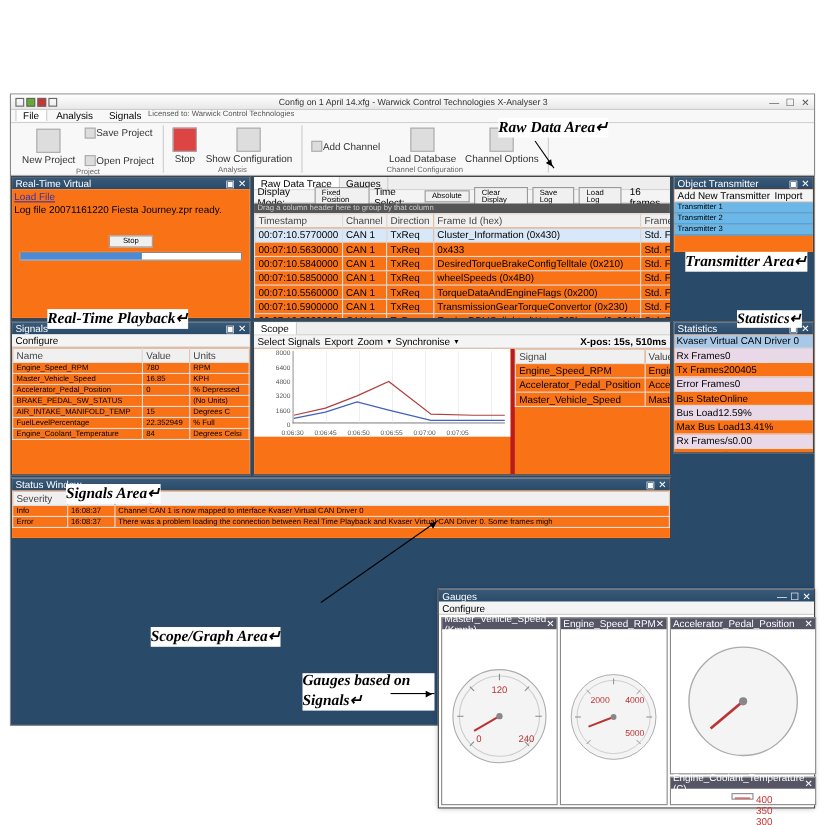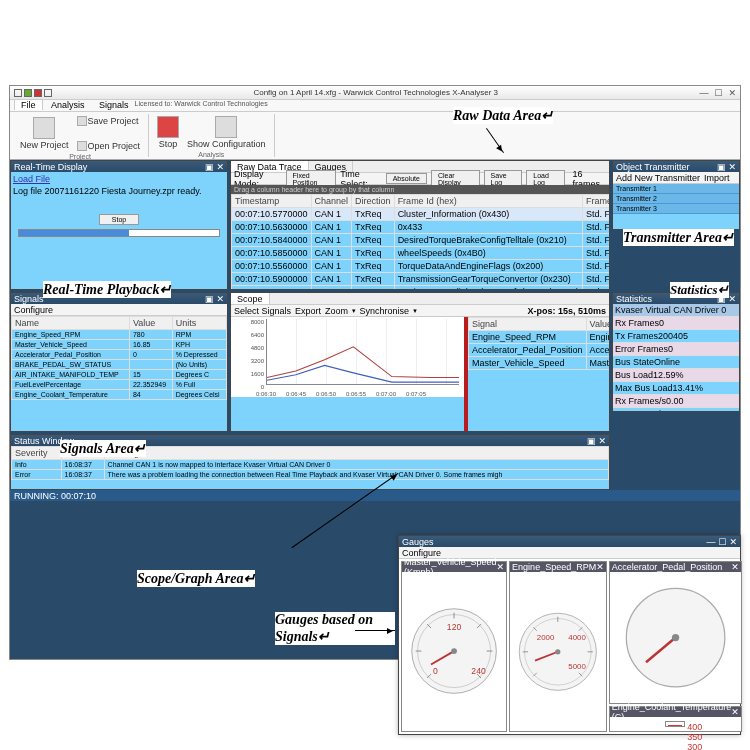--- a/index.html
+++ b/index.html
@@ -20,21 +20,21 @@
 .rgroup .btns{display:flex;gap:4px;flex:1;align-items:center}
 .rbtn{display:flex;flex-direction:column;align-items:center;gap:1px;padding:2px;font-size:7px;color:#333}
 .rbtn .ico{width:14px;height:14px;background:#ddd;border:1px solid #aaa}
 .rbtn.big .ico{width:22px;height:22px}
 .rbtn.red .ico{background:#d44}
 .rgroup .lbl{text-align:center;font-size:7px;color:#666}
 .work{position:relative;flex:1;height:calc(100% - 74px);background:#2a4a6a}
 .panel{position:absolute;background:#fff;border:1px solid #444;display:flex;flex-direction:column}
 .phead{height:11px;background:linear-gradient(#3a5a7a,#2a4a6a);color:#fff;font-size:8px;padding:0 3px;display:flex;align-items:center;justify-content:space-between}
 .phead .ctrls{display:flex;gap:3px;font-size:7px}
-.pbody{flex:1;overflow:hidden;background:#7dd3fc;padding:2px;font-size:7px}
+.pbody{flex:1;overflow:hidden;background:#f97316;padding:2px;font-size:7px}
 .tabrow{height:12px;background:#eee;border-bottom:1px solid #ccc;display:flex;font-size:7px}
 .tabrow span{padding:1px 6px;border-right:1px solid #ccc}
 .tabrow span.active{background:#fff}
 .tbar{height:12px;background:#f4f4f4;border-bottom:1px solid #ccc;display:flex;align-items:center;gap:4px;padding:0 3px;font-size:7px}
 .tbar .sp{flex:1}
 table{width:100%;border-collapse:collapse;font-size:7px}
 th,td{border:1px solid #ddd;padding:1px 3px;text-align:left;white-space:nowrap;overflow:hidden}
 th{background:#f0f0f0;font-weight:normal;color:#444}
 tr.sel td{background:#d8e8f8}
 .btn{padding:1px 6px;border:1px solid #999;background:#f0f0f0;font-size:7px}
@@ -118,27 +118,46 @@
             <div class="ico"></div>
             <span>Stop</span>
           </div>
         <div class="rbtn big">
             <div class="ico"></div>
             <span>Show Configuration</span>
           </div>
       </div>
       <div class="lbl">Analysis</div>
     </div>
+    <div class="rgroup">
+      <div class="btns">
+        <div style="display:flex;flex-direction:column;gap:1px">
+          <div class="rbtn" style="flex-direction:row">
+              <div class="ico" style="width:10px;height:10px"></div>
+              <span>Add Channel</span>
+            </div>
+        </div>
+        <div class="rbtn big">
+            <div class="ico"></div>
+            <span>Load Database</span>
+          </div>
+        <div class="rbtn big">
+            <div class="ico"></div>
+            <span>Channel Options</span>
+          </div>
+      </div>
+      <div class="lbl">Channel Configuration</div>
+    </div>
   </div>
 
   <div class="work">
 
     <div class="panel" style="left:0;top:0;width:218px;height:130px">
       <div class="phead">
-          <span>Real-Time Display</span>
+          <span>Real-Time Virtual</span>
           <div class="ctrls">
             <span>▣</span>
             <span>✕</span>
           </div>
         </div>
       <div class="pbody">
         <div style="text-decoration:underline;color:#33a">Load File</div>
         <div style="margin-top:2px">Log file 20071161220 Fiesta Journey.zpr ready.</div>
         <div class="btn" style="width:40px;margin:18px auto 0;text-align:center">Stop</div>
         <div class="prog"></div>
@@ -450,23 +469,20 @@
               </tr>
               <tr>
                 <td>Error</td>
                 <td>16:08:37</td>
                 <td>There was a problem loading the connection between Real Time Playback and Kvaser Virtual CAN Driver 0. Some frames migh</td>
               </tr>
             </tbody>
           </table>
       </div>
     </div>
-    <div style="position:absolute;left:0;top:330px;width:730px;height:11px;background:#2a5a8a;color:#fff;font-size:7px;padding:0 4px;display:flex;align-items:center">
-        <span>RUNNING: 00:07:10</span>
-      </div>
 
   </div>
 </div>
 
 <div class="gaugewin">
   <div class="phead">
       <span>Gauges</span>
       <div class="ctrls">
         <span>—</span>
         <span>☐</span>

